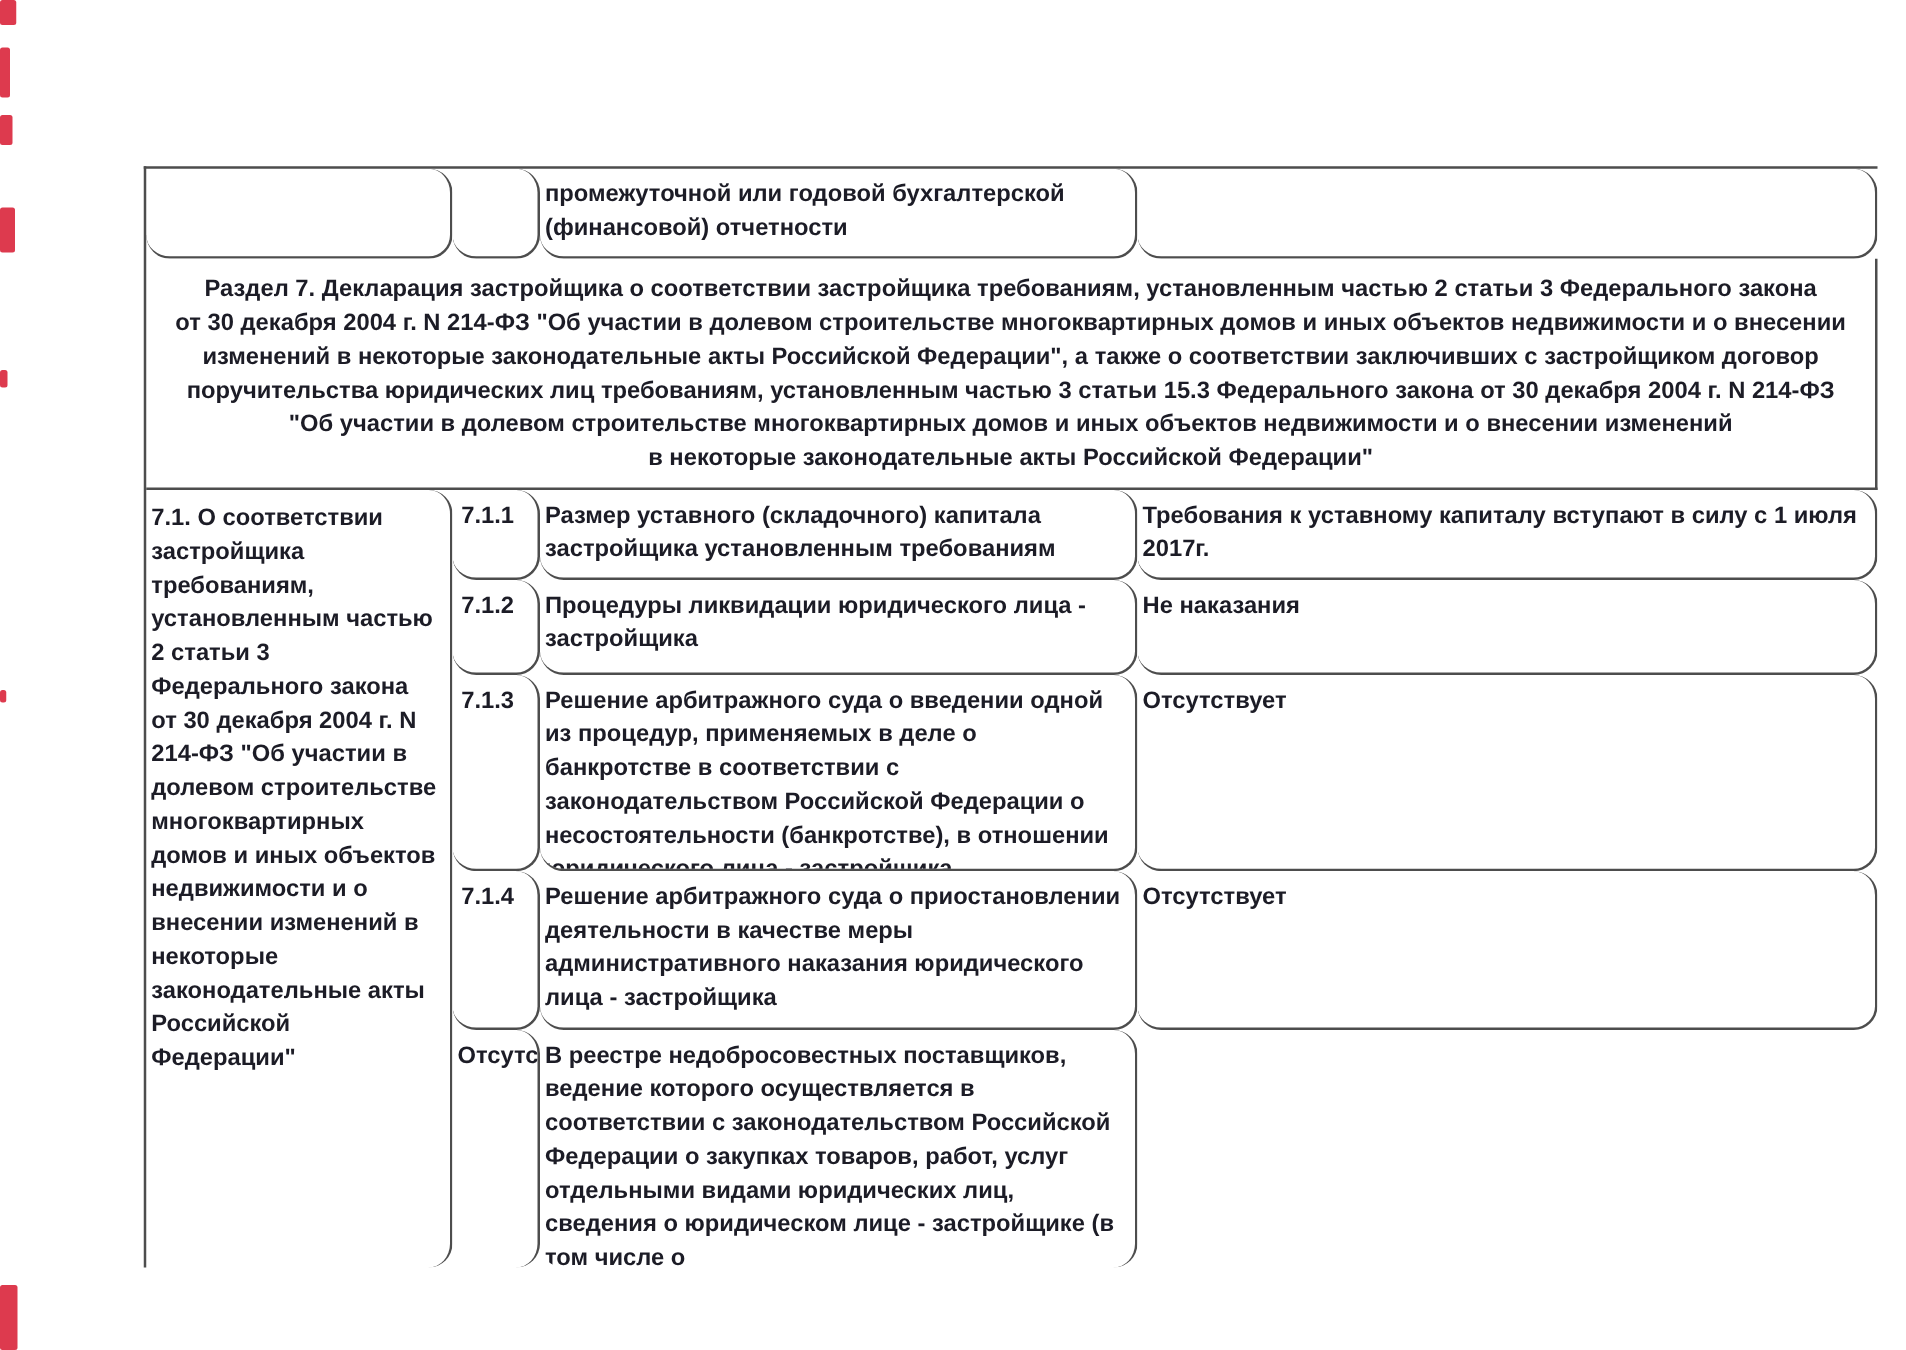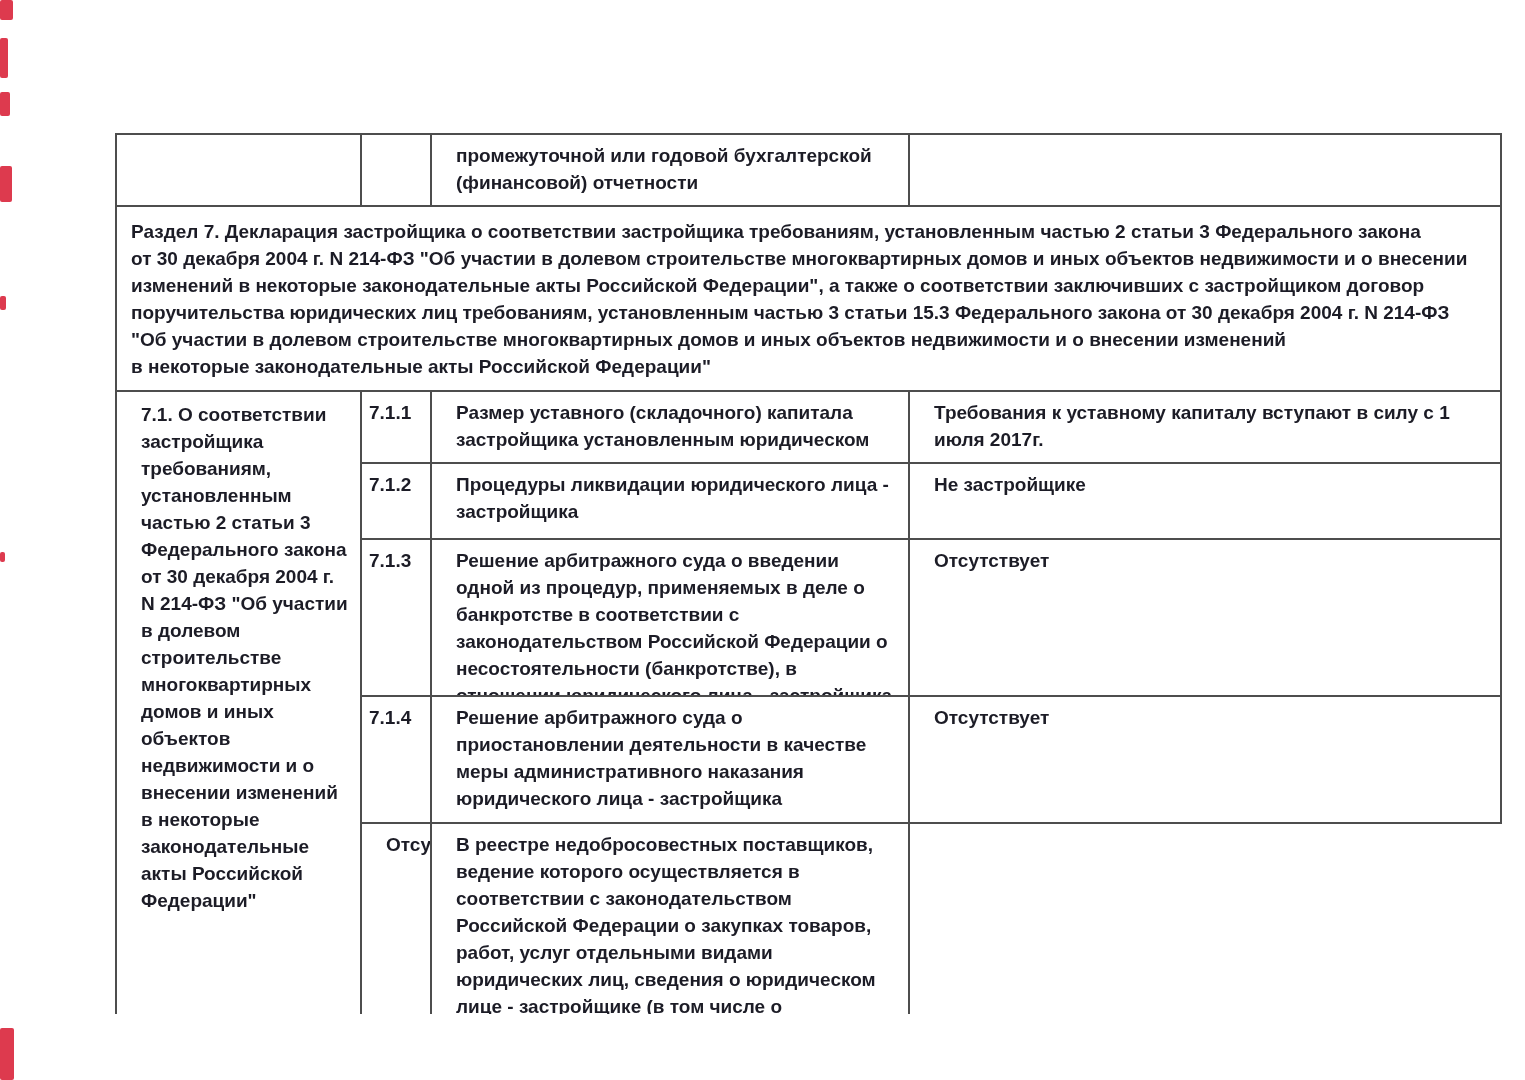--- a/index.html
+++ b/index.html
@@ -40,31 +40,32 @@
   }
 
   .grid-cols {
     display: grid;
     grid-template-columns: 245px 70px 478px 592px;
   }
 
   .cell {
     border-right: 2px solid var(--border, #4d4d4d);
     border-bottom: 2px solid var(--border, #4d4d4d);
-    padding: 7px 10px 6px 24px;
+    padding: 7px 10px 6px 4px;
     overflow: hidden;
+    border-radius: 19px;
   }
 
   .top-row { grid-template-rows: 72px; }
 
   .section-header {
     height: 185px;
     border-right: 2px solid var(--border, #4d4d4d);
     border-bottom: 2px solid var(--border, #4d4d4d);
-    text-align: left;
+    text-align: center;
     white-space: pre-line;
     padding: 11px 14px 0 14px;
     overflow: hidden;
   }
 
   .main-table { grid-template-rows: 72px 76px 157px 127px 190px; }
 
   .left-cell {
     grid-row: 1 / span 5;
     border-bottom: none;
@@ -99,26 +100,26 @@
 от 30 декабря 2004 г. N 214-ФЗ "Об участии в долевом строительстве многоквартирных домов и иных объектов недвижимости и о внесении
 изменений в некоторые законодательные акты Российской Федерации", а также о соответствии заключивших с застройщиком договор
 поручительства юридических лиц требованиям, установленным частью 3 статьи 15.3 Федерального закона от 30 декабря 2004 г. N 214-ФЗ
 "Об участии в долевом строительстве многоквартирных домов и иных объектов недвижимости и о внесении изменений
 в некоторые законодательные акты Российской Федерации"</div>
 
   <div class="grid-cols main-table">
     <div class="cell left-cell">7.1. О соответствии застройщика требованиям, установленным частью 2 статьи 3 Федерального закона от 30 декабря 2004 г. N 214-ФЗ "Об участии в долевом строительстве многоквартирных домов и иных объектов недвижимости и о внесении изменений в некоторые законодательные акты Российской Федерации"</div>
 
     <div class="cell num-cell">7.1.1</div>
-    <div class="cell">Размер уставного (складочного) капитала застройщика установленным юридическом</div>
+    <div class="cell">Размер уставного (складочного) капитала застройщика установленным требованиям</div>
     <div class="cell">Требования к уставному капиталу вступают в силу с 1 июля 2017г.</div>
 
     <div class="cell num-cell">7.1.2</div>
     <div class="cell">Процедуры ликвидации юридического лица - застройщика</div>
-    <div class="cell">Не застройщике</div>
+    <div class="cell">Не наказания</div>
 
     <div class="cell num-cell">7.1.3</div>
     <div class="cell">Решение арбитражного суда о введении одной из процедур, применяемых в деле о банкротстве в соответствии с законодательством Российской Федерации о несостоятельности (банкротстве), в отношении юридического лица - застройщика</div>
     <div class="cell">Отсутствует</div>
 
     <div class="cell num-cell">7.1.4</div>
     <div class="cell">Решение арбитражного суда о приостановлении деятельности в качестве меры административного наказания юридического лица - застройщика</div>
     <div class="cell">Отсутствует</div>
 
     <div class="cell last">Отсутствуют</div>

